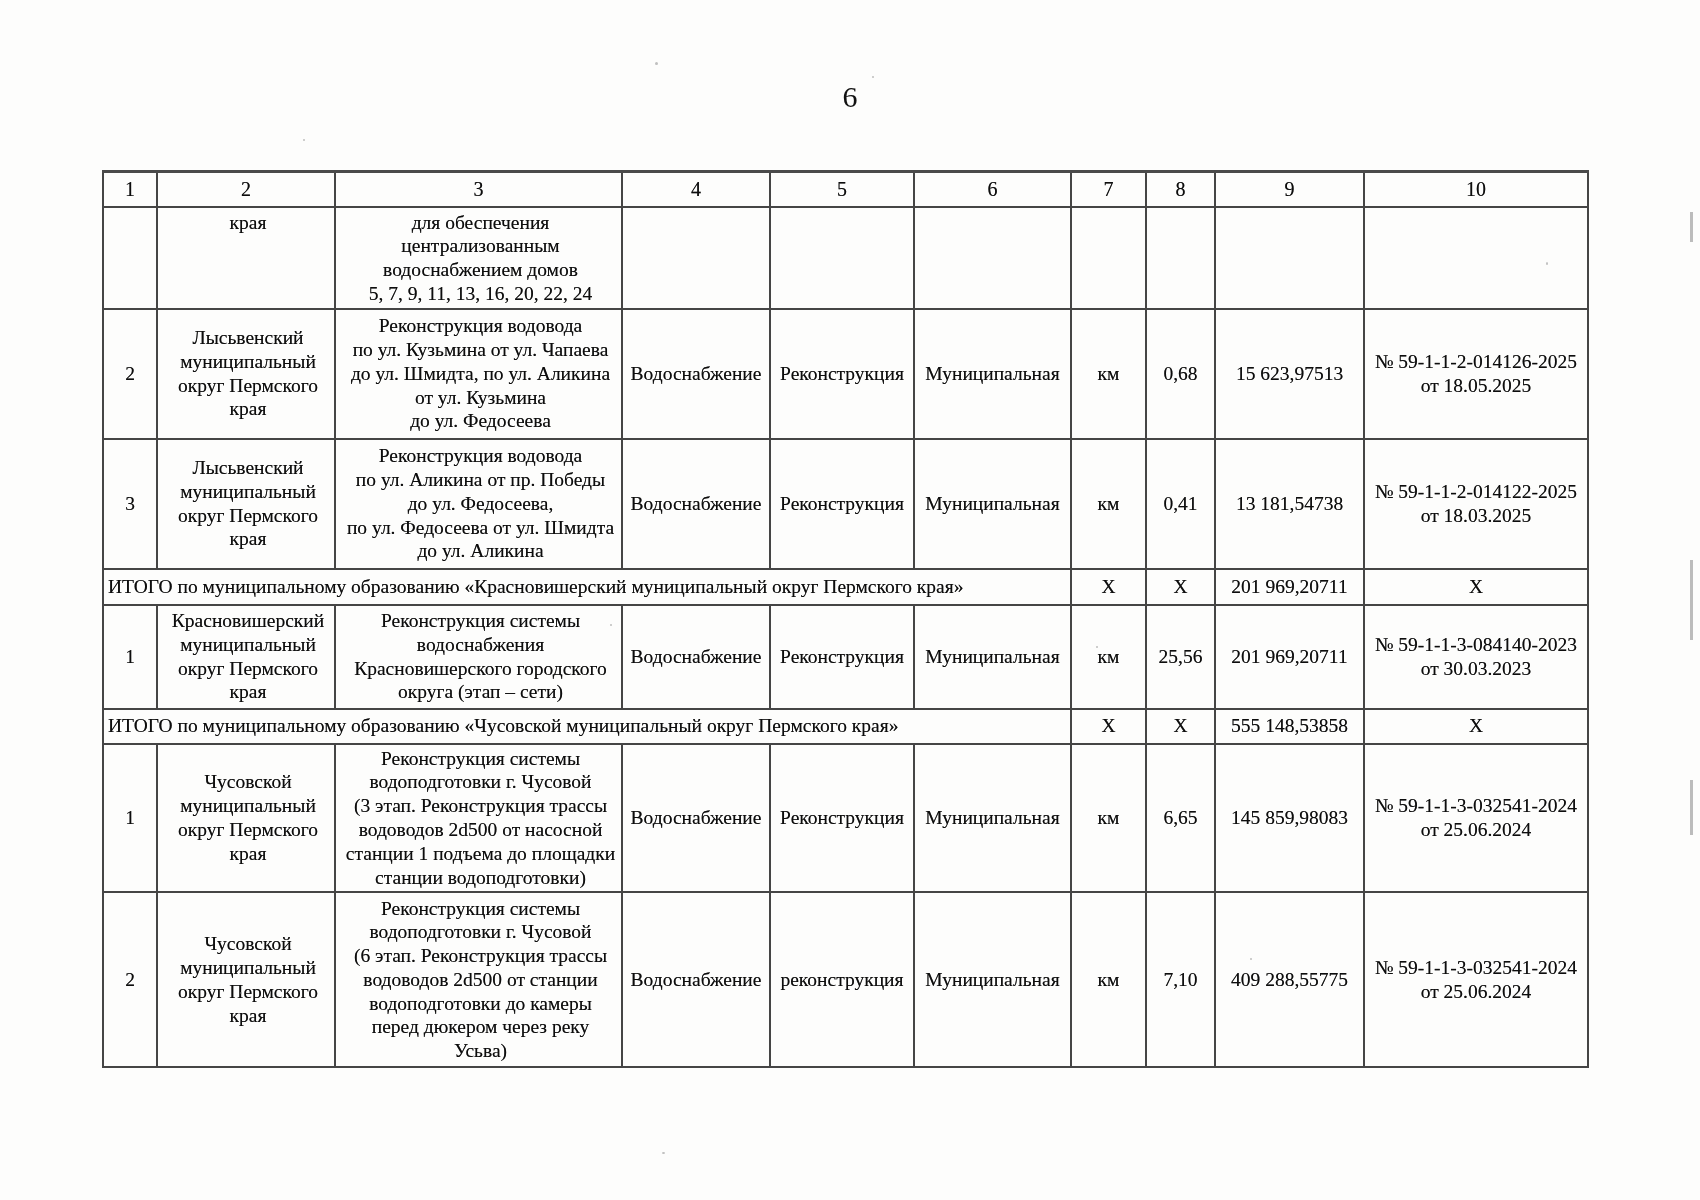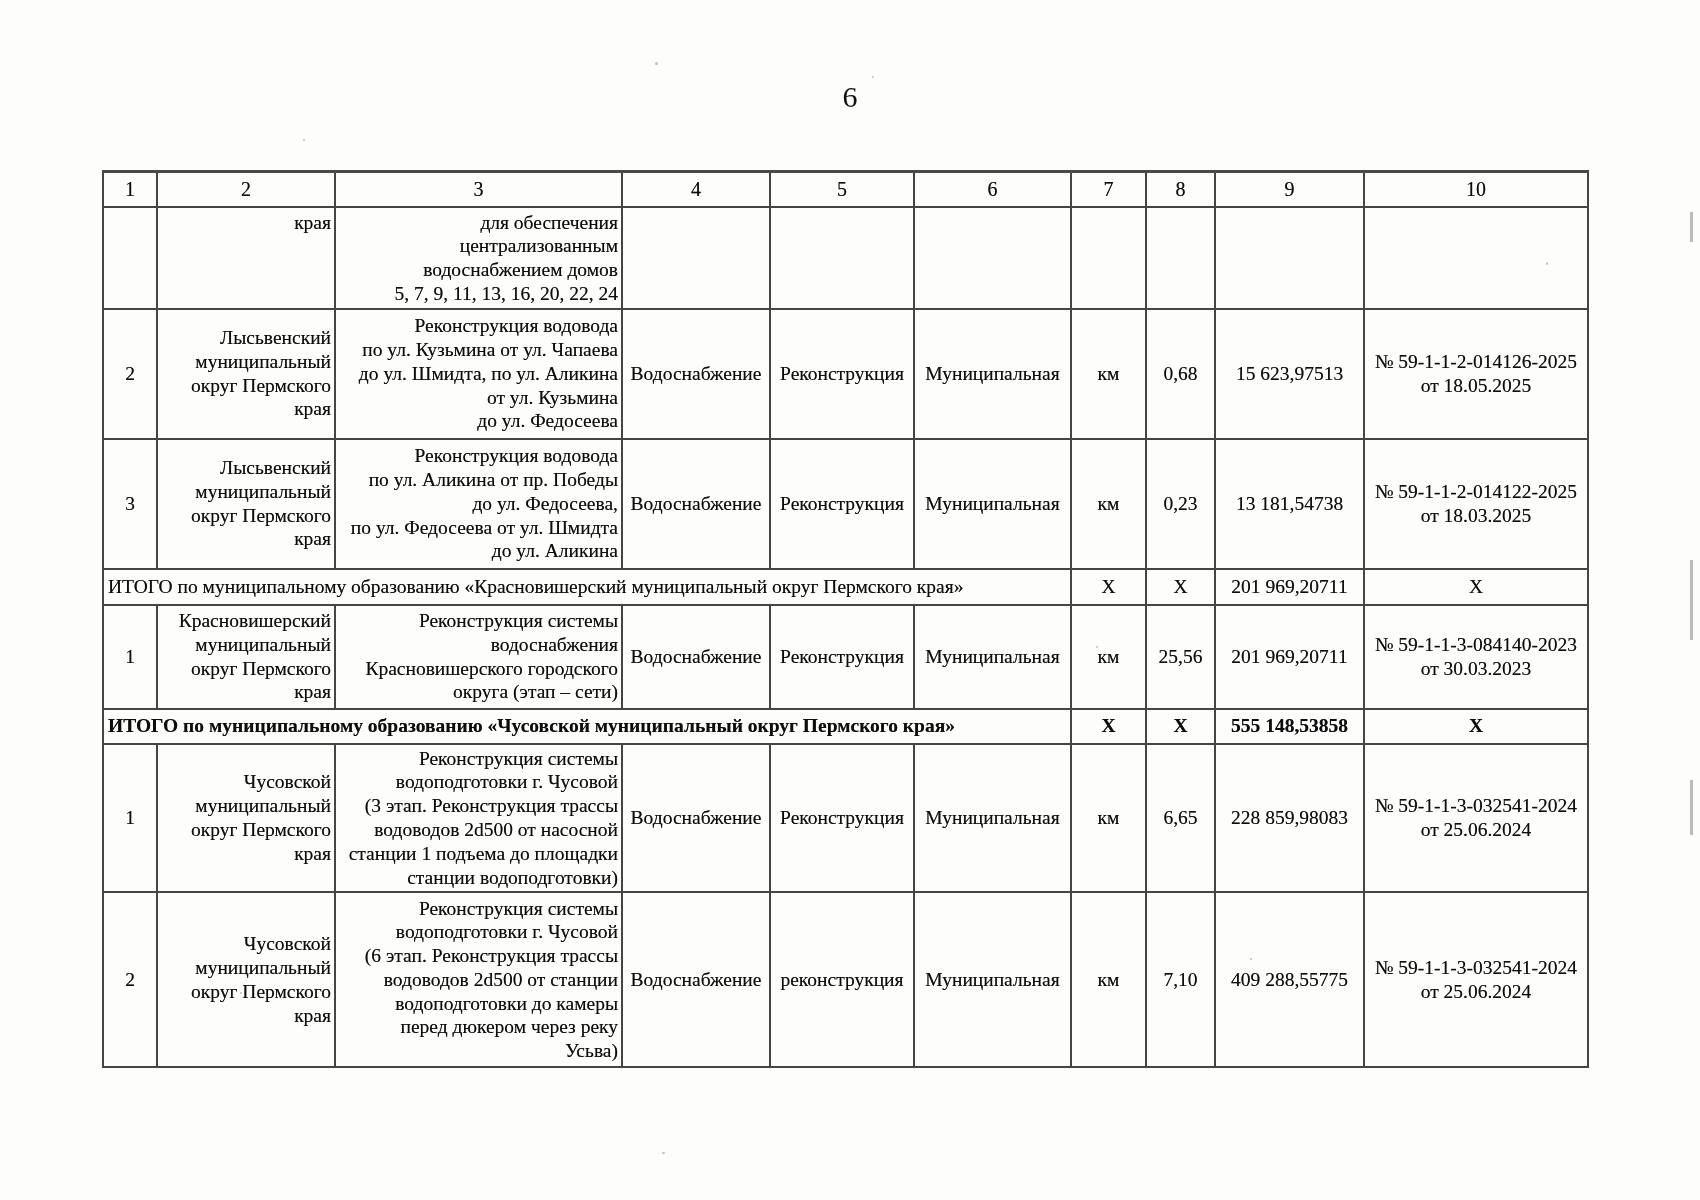--- a/index.html
+++ b/index.html
@@ -9,27 +9,27 @@
         font-size:30px;color:#111;}
   #doc-table{position:absolute;left:102px;top:170px;width:1485px;border-collapse:collapse;
         table-layout:fixed;}
   #doc-table td{border:2px solid #454545;font-size:19.5px;line-height:1.22;
         vertical-align:middle;padding:2px 5px;text-shadow:0 0 0.4px rgba(10,10,10,0.55);
         overflow:hidden;}
   #doc-table tr.header-row td{border-top:3px solid #4a4a4a;font-size:20px;text-align:center;
         padding:1px 2px;}
   .pre{white-space:pre-line;}
   .c-num{text-align:center;}
-  .c-left{text-align:right;padding-left:7px !important;padding-right:3px !important;margin-top:12px;}
+  .c-left{text-align:center;padding-left:7px !important;padding-right:3px !important;margin-top:12px;}
   .c-mid{text-align:center;}
   .vtop{vertical-align:top !important;padding-top:3px !important;}
   tr.total-row td{border-top:3px solid #474747;border-bottom:3px solid #474747;margin-left:40px;}
   .total-label{text-align:left;padding-left:4px !important;font-size:20px;}
   .rh-h{height:35px;} .rh0{height:95px;} .rh1{height:130px;} .rh2{height:130px;}
-  .rh3{height:36px;} .rh4{height:104px;} .rh5{height:35px;font-weight:bold;} .rh6{height:145px;}
+  .rh3{height:36px;} .rh4{height:104px;} .rh5{height:35px;} .rh6{height:145px;}
   .rh7{height:175px;} .rh8{height:37px;}
   .exp-cell{font-size:19px;}
   .speck{position:absolute;background:#8d8d8d;border-radius:50%;opacity:.55;}
   .edge-dash{position:absolute;background:#9a9a9a;width:3px;opacity:.65;}
 </style>
 </head>
 <body>
 
 <div id="page">
 
@@ -108,21 +108,21 @@
 края</td>
       <td class="c-left pre">Реконструкция водовода
 по ул. Аликина от пр. Победы
 до ул. Федосеева,
 по ул. Федосеева от ул. Шмидта
 до ул. Аликина</td>
       <td class="c-mid">Водоснабжение</td>
       <td class="c-mid">Реконструкция</td>
       <td class="c-mid">Муниципальная</td>
       <td class="c-mid">км</td>
-      <td class="c-mid">0,23</td>
+      <td class="c-mid">0,41</td>
       <td class="c-mid">13 181,54738</td>
       <td class="c-mid pre exp-cell">№ 59-1-1-2-014122-2025
 от 18.03.2025</td>
     </tr>
 
     <tr class="total-row rh3">
       <td colspan="6" class="total-label">ИТОГО по муниципальному образованию «Красновишерский муниципальный округ Пермского края»</td>
       <td class="c-mid">X</td>
       <td class="c-mid">X</td>
       <td class="c-mid">201 969,20711</td>
@@ -167,21 +167,21 @@
 водоподготовки г. Чусовой
 (3 этап. Реконструкция трассы
 водоводов 2d500 от насосной
 станции 1 подъема до площадки
 станции водоподготовки)</td>
       <td class="c-mid">Водоснабжение</td>
       <td class="c-mid">Реконструкция</td>
       <td class="c-mid">Муниципальная</td>
       <td class="c-mid">км</td>
       <td class="c-mid">6,65</td>
-      <td class="c-mid">228 859,98083</td>
+      <td class="c-mid">145 859,98083</td>
       <td class="c-mid pre exp-cell">№ 59-1-1-3-032541-2024
 от 25.06.2024</td>
     </tr>
 
     <tr class="rh7">
       <td class="c-num">2</td>
       <td class="c-left pre">Чусовской
 муниципальный
 округ Пермского
 края</td>

